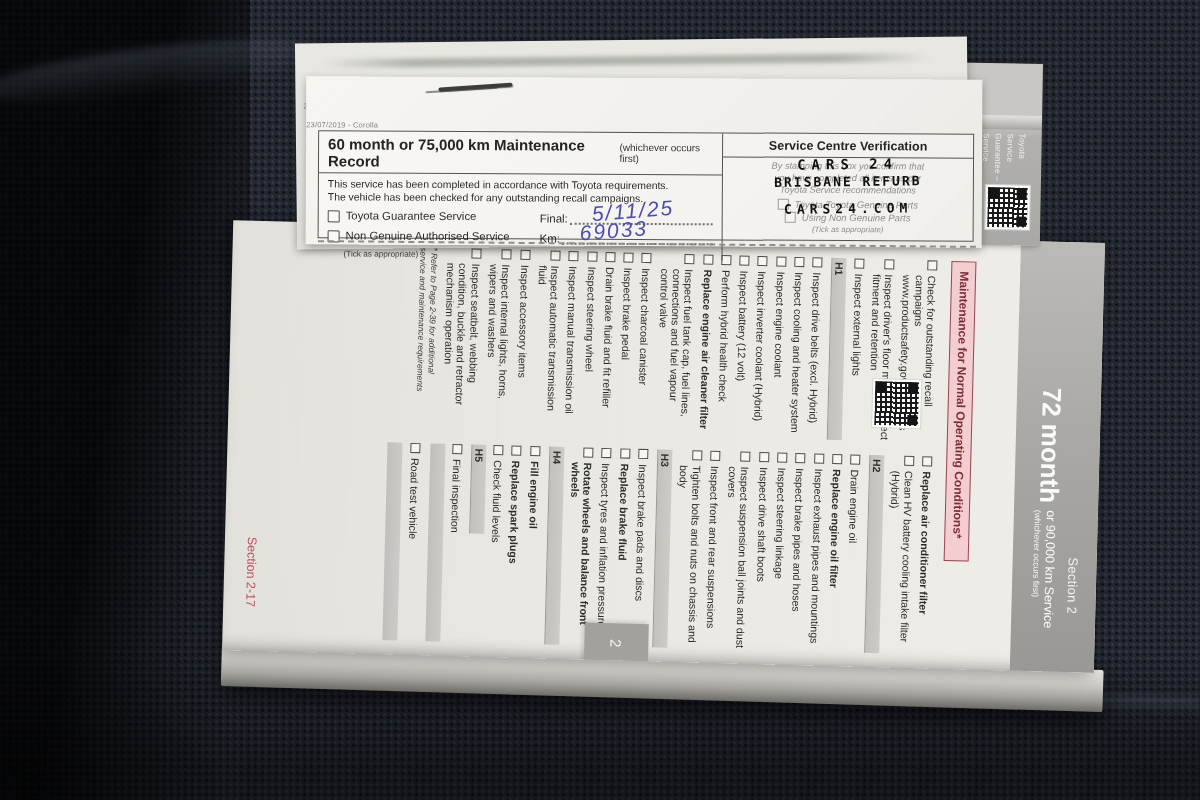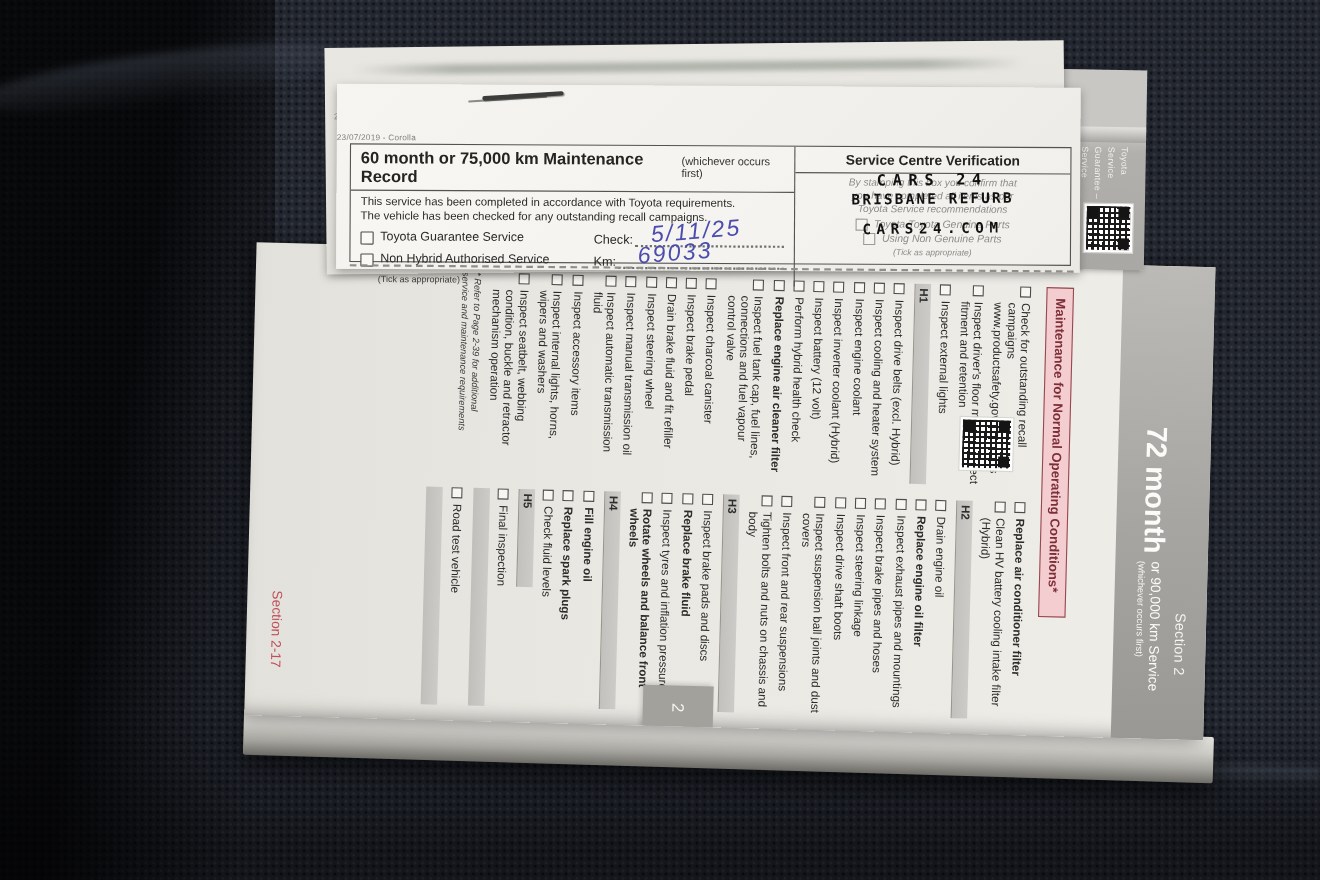--- a/index.html
+++ b/index.html
@@ -374,30 +374,30 @@
         </div>
         <div class="lc-body">
           <div class="lc-line">This service has been completed in accordance with Toyota requirements.</div>
           <div class="lc-line">The vehicle has been checked for any outstanding recall campaigns.</div>
           <div class="opt-row">
             <div class="opt-left">
               <span class="opt-cb"></span>
               <span class="opt-label">Toyota Guarantee Service</span>
             </div>
             <div class="field">
-              <span class="field-label">Check:</span>
+              <span class="field-label">Final:</span>
               <span class="dots"></span>
               <span class="hw">5/11/25</span>
             </div>
           </div>
           <div class="opt-row">
             <div class="opt-left" style="flex-direction:column;">
               <span style="display:flex;gap:6px;">
                 <span class="opt-cb"></span>
-                <span class="opt-label">Non Hybrid Authorised Service</span>
+                <span class="opt-label">Non Genuine Authorised Service</span>
               </span>
               <span class="tick-note">(Tick as appropriate)</span>
             </div>
             <div class="field">
               <span class="field-label">Km:</span>
               <span class="dots"></span>
               <span class="hw" style="left:40px;">69033</span>
             </div>
           </div>
         </div>

